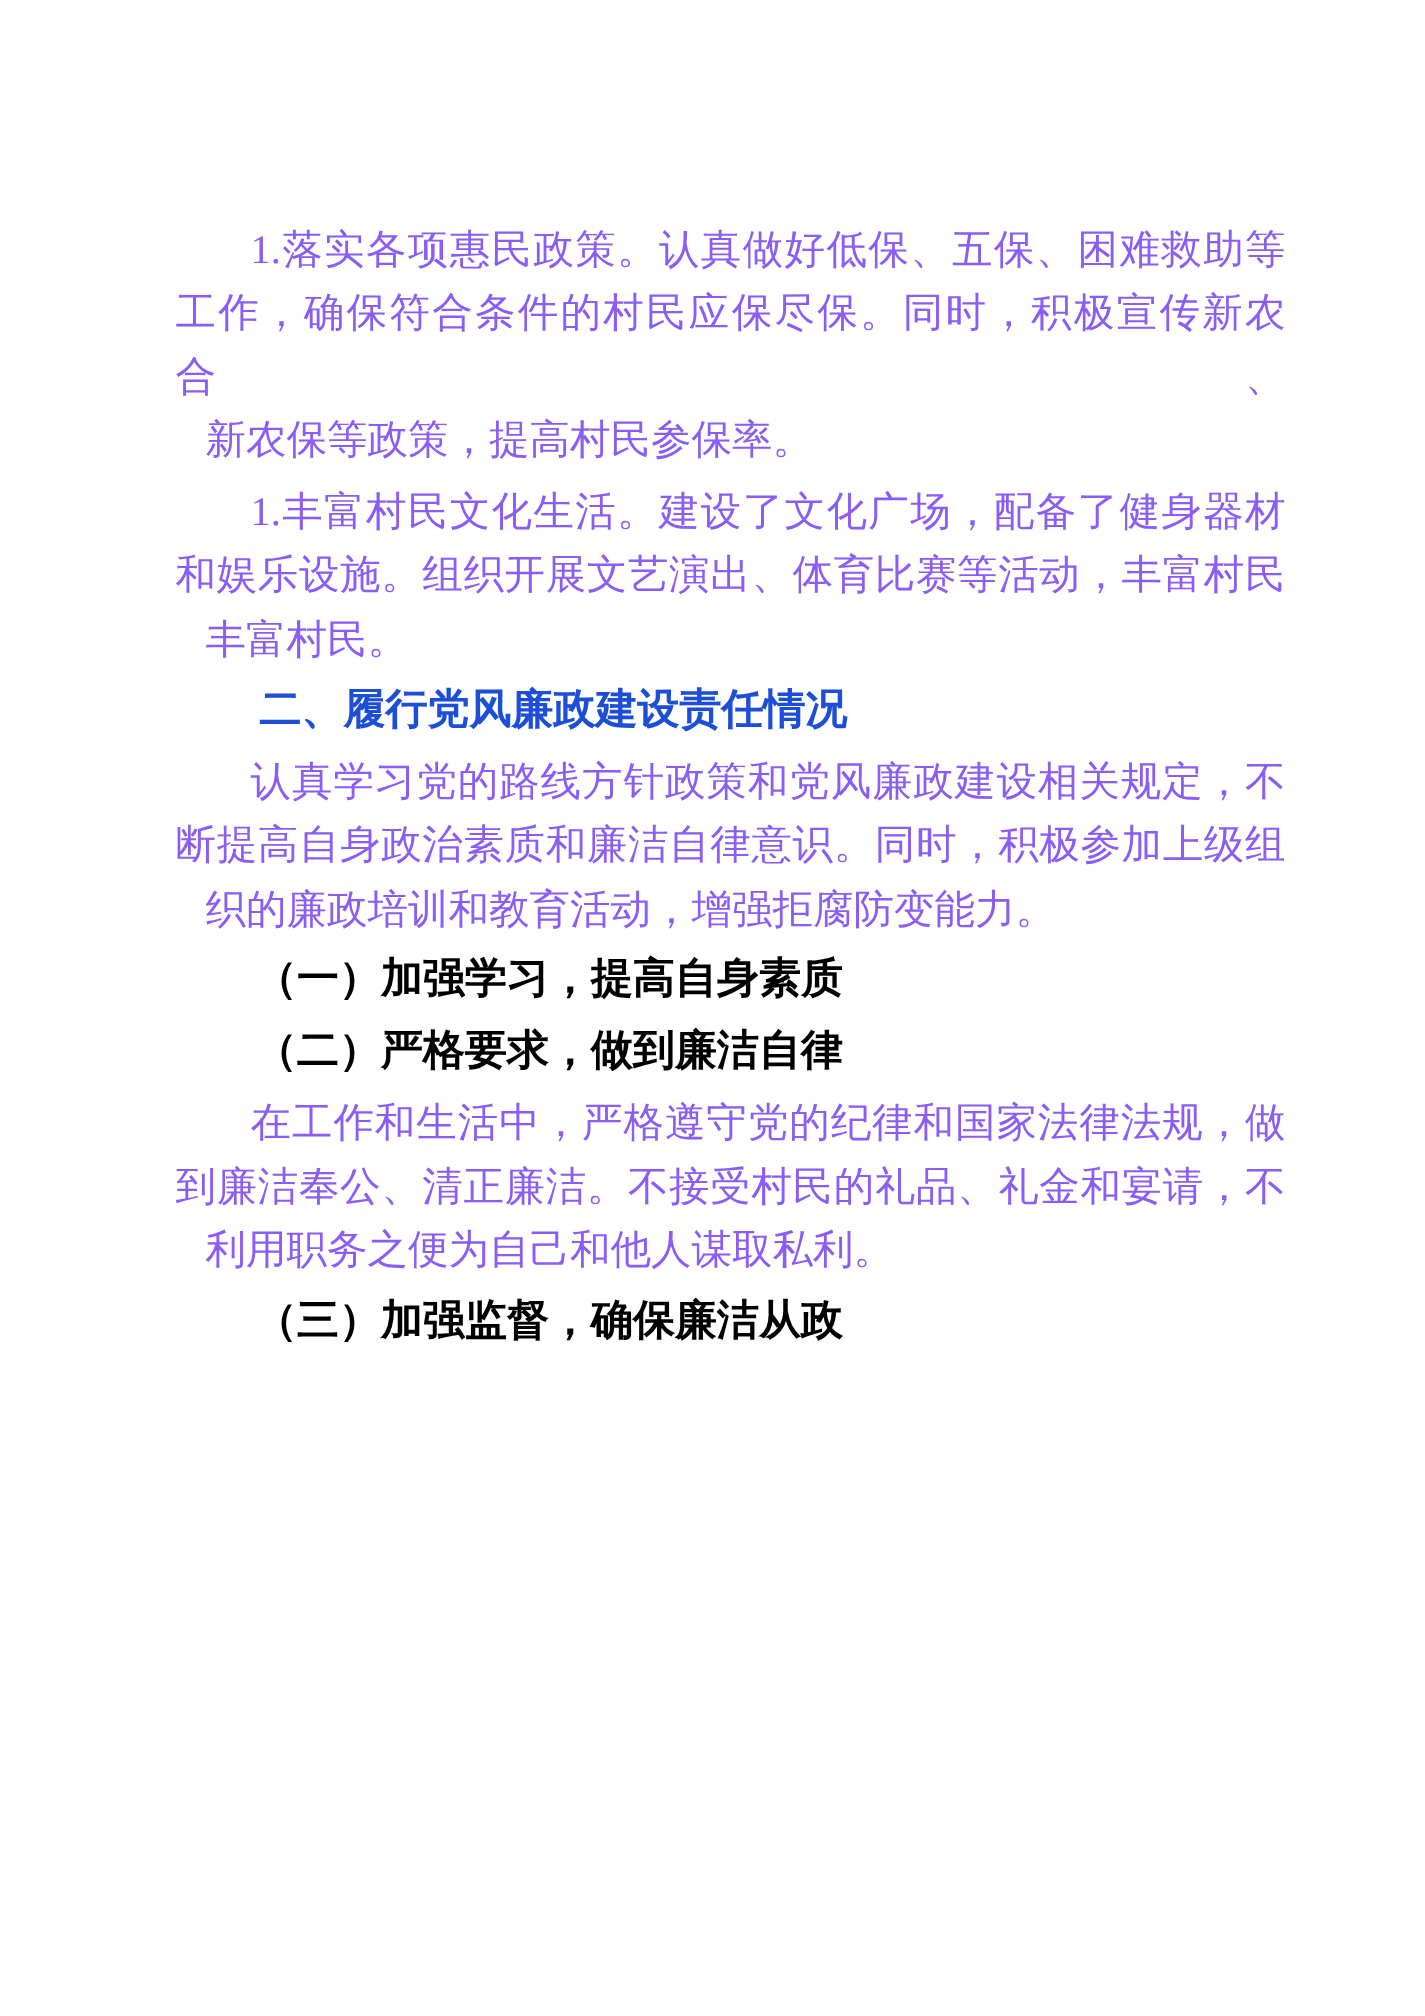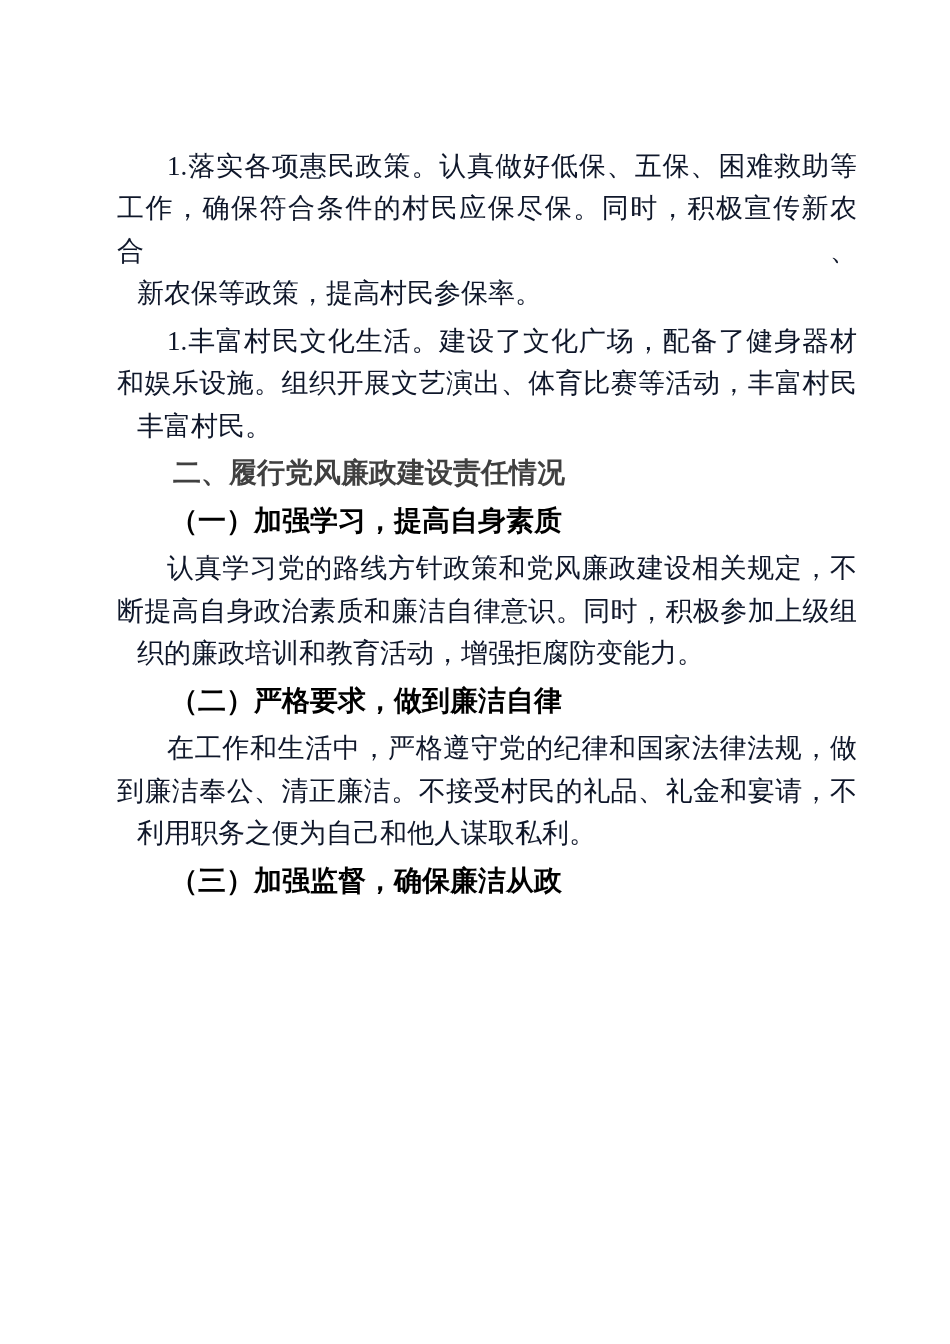--- a/index.html
+++ b/index.html
@@ -22,40 +22,40 @@
     width: 740px;
   }
   .block {
     padding: 2.5px 0;
   }
   .line {
     font-size: 27px;
     line-height: 42.5px;
     text-align: justify;
     text-justify: inter-character;
-    color: #0f172a;
+    color: #8b5cf6;
   }
   
   .line.full {
     text-align-last: justify;
   }
   .line.last {
     text-align: left;
     text-align-last: left;
     margin-left: 20px;
   }
   .line.first {
     text-indent: 50px;
   }
   
   .block.heading1 .line {
     font-family: "Liberation Sans", sans-serif;
     font-weight: bold;
     font-size: 28px;
-    color: #404040;
+    color: #1d4ed8;
     text-align: left;
     text-align-last: left;
     text-indent: 56px;
   }
   
   .block.heading2 .line {
     font-family: "Liberation Serif", serif;
     font-weight: bold;
     font-size: 28px;
     color: #000000;
@@ -74,27 +74,27 @@
       <div class="line last">新农保等政策，提高村民参保率。</div>
     </section>
     <section class="block paragraph">
       <div class="line first full">1.丰富村民文化生活。建设了文化广场，配备了健身器材</div>
       <div class="line full">和娱乐设施。组织开展文艺演出、体育比赛等活动，丰富村民</div>
       <div class="line last">丰富村民。</div>
     </section>
     <section class="block heading1">
       <div class="line">二、履行党风廉政建设责任情况</div>
     </section>
-    <section class="block heading2">
-      <div class="line">（一）加强学习，提高自身素质</div>
-    </section>
     <section class="block paragraph">
       <div class="line first full">认真学习党的路线方针政策和党风廉政建设相关规定，不</div>
       <div class="line full">断提高自身政治素质和廉洁自律意识。同时，积极参加上级组</div>
       <div class="line last">织的廉政培训和教育活动，增强拒腐防变能力。</div>
+    </section>
+    <section class="block heading2">
+      <div class="line">（一）加强学习，提高自身素质</div>
     </section>
     <section class="block heading2">
       <div class="line">（二）严格要求，做到廉洁自律</div>
     </section>
     <section class="block paragraph">
       <div class="line first full">在工作和生活中，严格遵守党的纪律和国家法律法规，做</div>
       <div class="line full">到廉洁奉公、清正廉洁。不接受村民的礼品、礼金和宴请，不</div>
       <div class="line last">利用职务之便为自己和他人谋取私利。</div>
     </section>
     <section class="block heading2">

